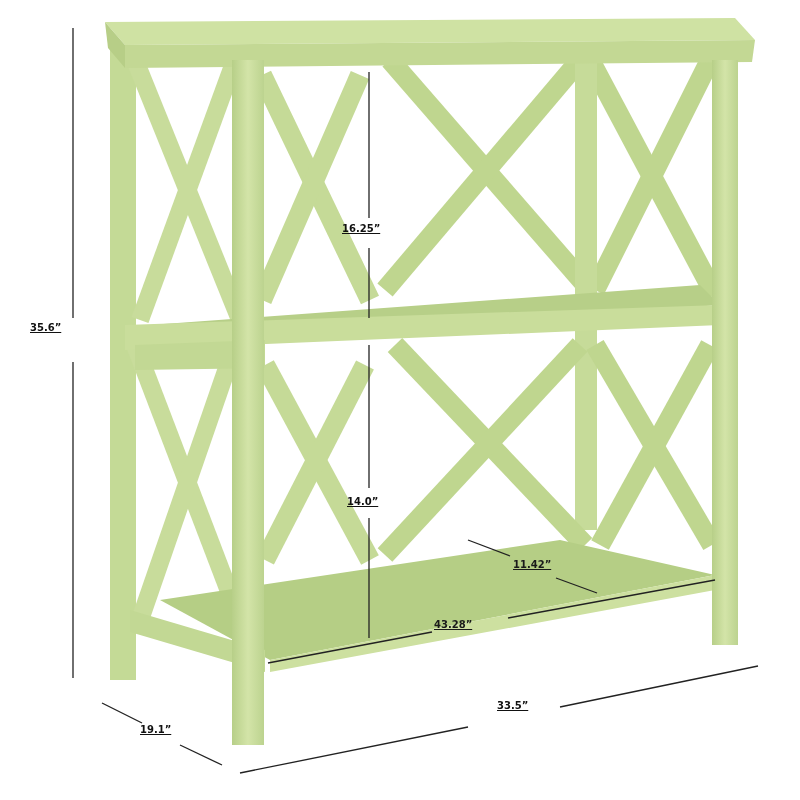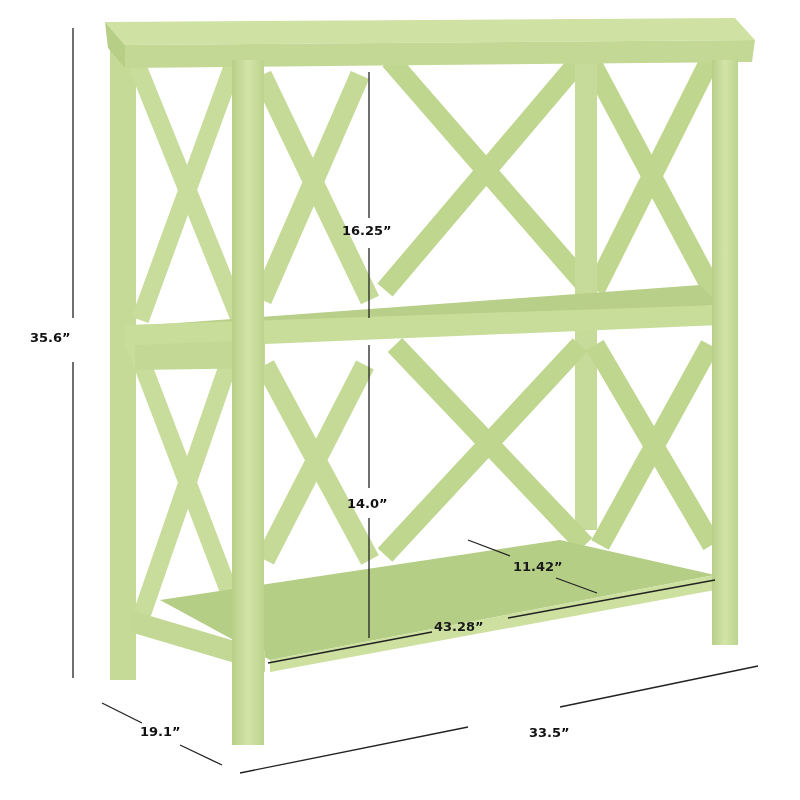--- a/index.html
+++ b/index.html
@@ -1,21 +1,21 @@
 <!DOCTYPE html>
 <html><head>
 <meta charset="utf-8">
 <style>
   html, body { margin: 0; padding: 0; background: #ffffff; }
   body { width: 800px; height: 800px; position: relative; overflow: hidden;
          font-family: "DejaVu Sans", sans-serif; }
   #stage { position: absolute; left: 0; top: 0; width: 800px; height: 800px; }
   .dim-label { position: absolute; font-family: "DejaVu Sans", sans-serif;
-               font-weight: bold; font-size: 13px; color: #111; white-space: nowrap;
-               background: transparent; }
+               font-weight: bold; font-size: 10px; color: #111; white-space: nowrap;
+               background: transparent; text-decoration: underline; }
   .dim-label.on-shelf { color: #1a1a1a; text-align: right; }
 </style>
 </head>
 <body>
 
 <div id="stage">
   <svg width="800" height="800" viewBox="0 0 800 800">
     <defs>
       <linearGradient id="legGrad" x1="0" x2="1" y1="0" y2="0">
         <stop offset="0" stop-color="#b7cf88"></stop>
@@ -94,20 +94,20 @@
       <line x1="508" y1="618" x2="715" y2="580"></line>
 
       <line x1="102" y1="703" x2="142" y2="723"></line>
       <line x1="180" y1="745" x2="222" y2="765"></line>
 
       <line x1="240" y1="773" x2="468" y2="727"></line>
       <line x1="560" y1="707" x2="758" y2="666"></line>
     </g>
   </svg>
 
-  <span class="dim-label" style="left:30px; top:330px;">35.6”</span>
+  <span class="dim-label" style="left:30px; top:322px;">35.6”</span>
   <span class="dim-label" style="left:342px; top:223px;">16.25”</span>
   <span class="dim-label" style="left:347px; top:496px;">14.0”</span>
   <span class="dim-label on-shelf" style="left:513px; top:559px;">11.42”</span>
   <span class="dim-label on-shelf" style="left:434px; top:619px;">43.28”</span>
   <span class="dim-label" style="left:140px; top:724px;">19.1”</span>
-  <span class="dim-label" style="left:497px; top:725px;margin-left:32px;">33.5”</span>
+  <span class="dim-label" style="left:497px; top:700px;">33.5”</span>
 </div>
 
 </body></html>

